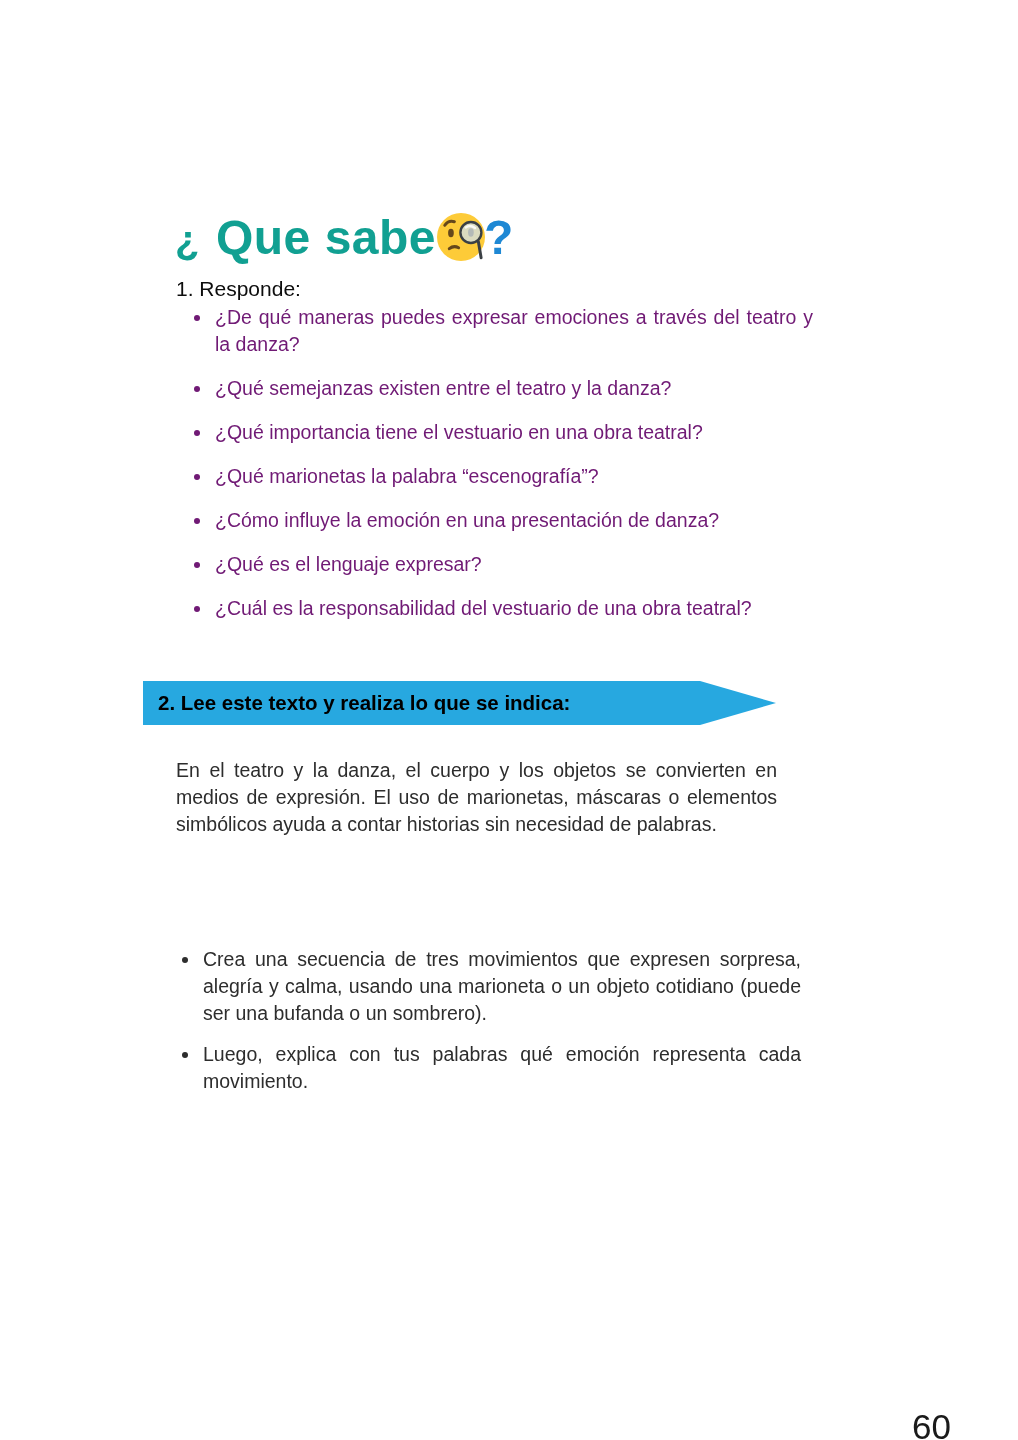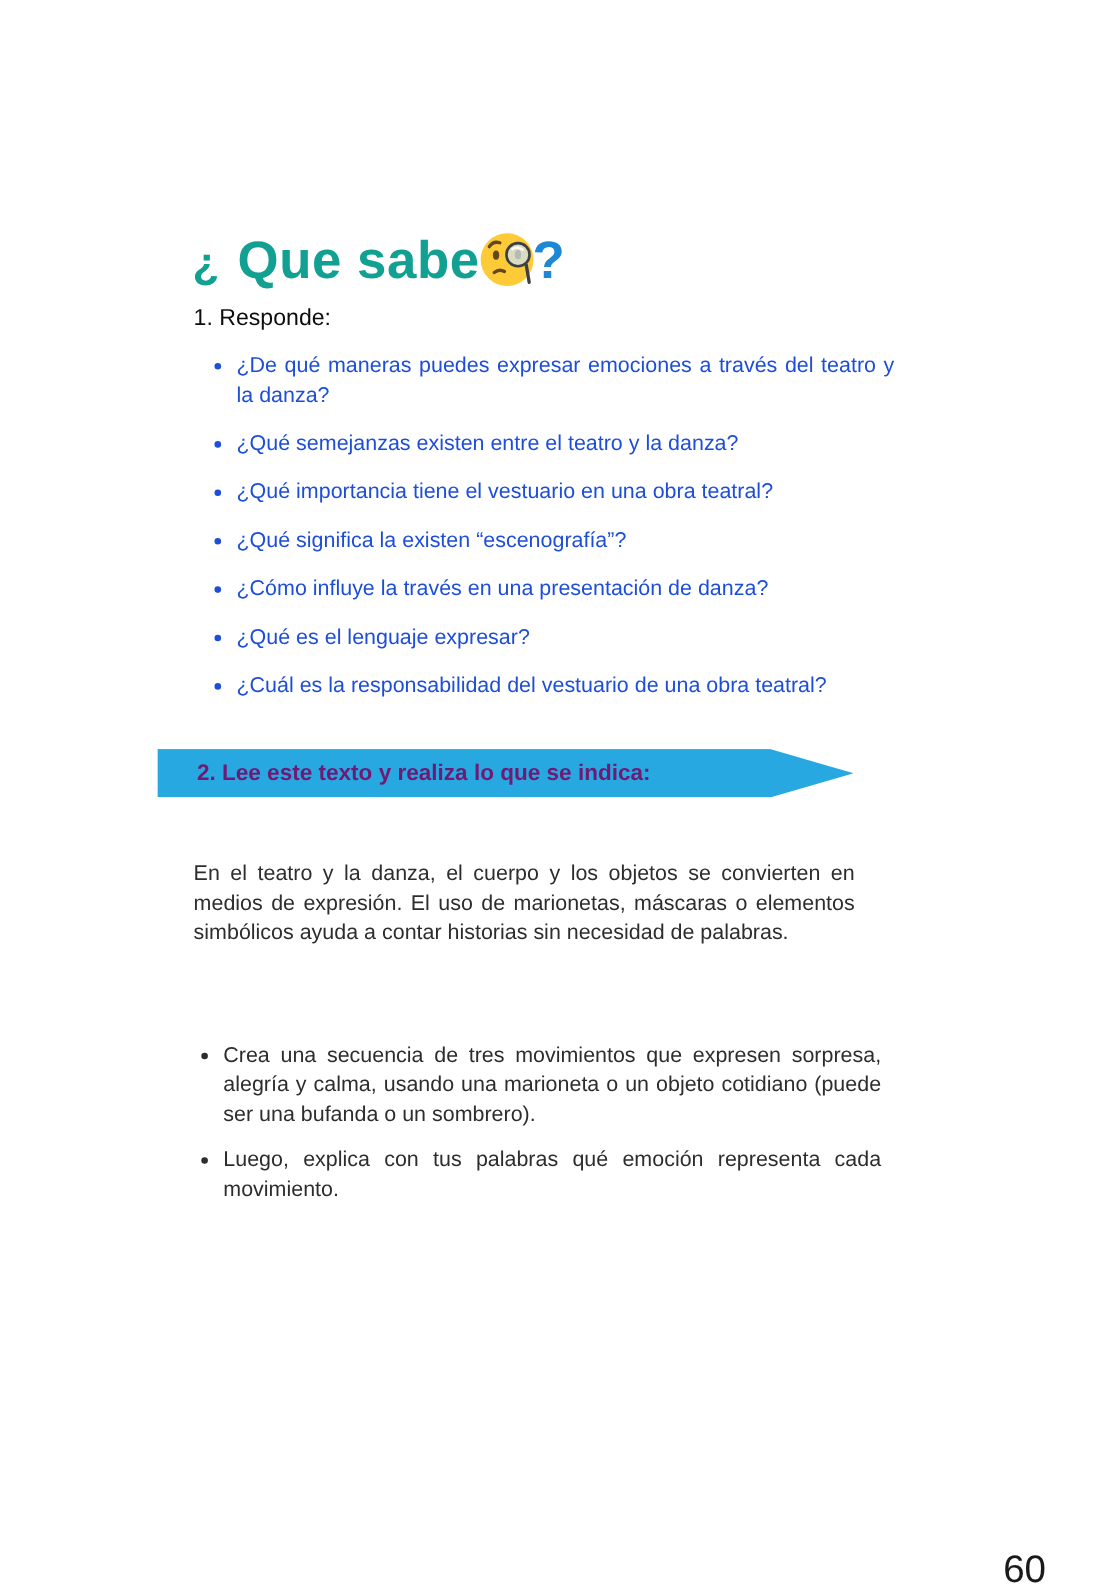--- a/index.html
+++ b/index.html
@@ -51,64 +51,63 @@
     position: absolute;
     left: 176px;
     top: 277px;
     font-weight: 400;
     font-size: 21px;
     color: #0d0d0d;
   }
   ul.qlist {
     position: absolute;
     left: 176px;
-    top: 319px;
+    top: 304px;
     width: 600px;
     margin: 0;
     padding: 0 0 0 37px;
     list-style: disc;
     font-size: 19.5px;
     line-height: 27px;
-    color: #1d4ed8;
+    color: #701a75;
   }
   ul.qlist li {
     margin-bottom: 17px;
     text-align: justify;
     padding-left: 2px;
   }
 
   
   .banner {
     position: absolute;
     left: 143px;
     top: 681px;
     width: 633px;
     height: 44px;
     background: #27A8E0;
     clip-path: polygon(0% 0%, 88% 0%, 100% 50%, 88% 100%, 0% 100%);
     display: flex;
     align-items: center;
   }
   .banner span {
-    padding-left: 36px;
+    padding-left: 15px;
     font-weight: 700;
     font-size: 20.5px;
-    color: #701a75;
+    color: #000000;
   }
 
   
   .reading {
     position: absolute;
     left: 176px;
     top: 757px;
     width: 601px;
     font-size: 19.5px;
     line-height: 27px;
     color: #2d2d2d;
-    margin-top: 24px;
   }
   .reading p {
     margin: 0;
     text-align: justify;
   }
 
   
   ul.tlist {
     position: absolute;
     left: 164px;
@@ -155,22 +154,22 @@
       </svg>
     </span><span class="qm">?</span>
   </h1>
 
   <div class="responde">1. Responde:</div>
 
   <ul class="qlist">
     <li>¿De qué maneras puedes expresar emociones a través del teatro y la danza?</li>
     <li>¿Qué semejanzas existen entre el teatro y la danza?</li>
     <li>¿Qué importancia tiene el vestuario en una obra teatral?</li>
-    <li>¿Qué significa la existen “escenografía”?</li>
-    <li>¿Cómo influye la través en una presentación de danza?</li>
+    <li>¿Qué marionetas la palabra “escenografía”?</li>
+    <li>¿Cómo influye la emoción en una presentación de danza?</li>
     <li>¿Qué es el lenguaje expresar?</li>
     <li>¿Cuál es la responsabilidad del vestuario de una obra teatral?</li>
   </ul>
 
   <div class="banner">
     <span>2. Lee este texto y realiza lo que se indica:</span>
   </div>
 
   <div class="reading">
     <p>En el teatro y la danza, el cuerpo y los objetos se convierten en medios de expresión. El uso de marionetas, máscaras o elementos simbólicos ayuda a contar historias sin necesidad de palabras.</p>

